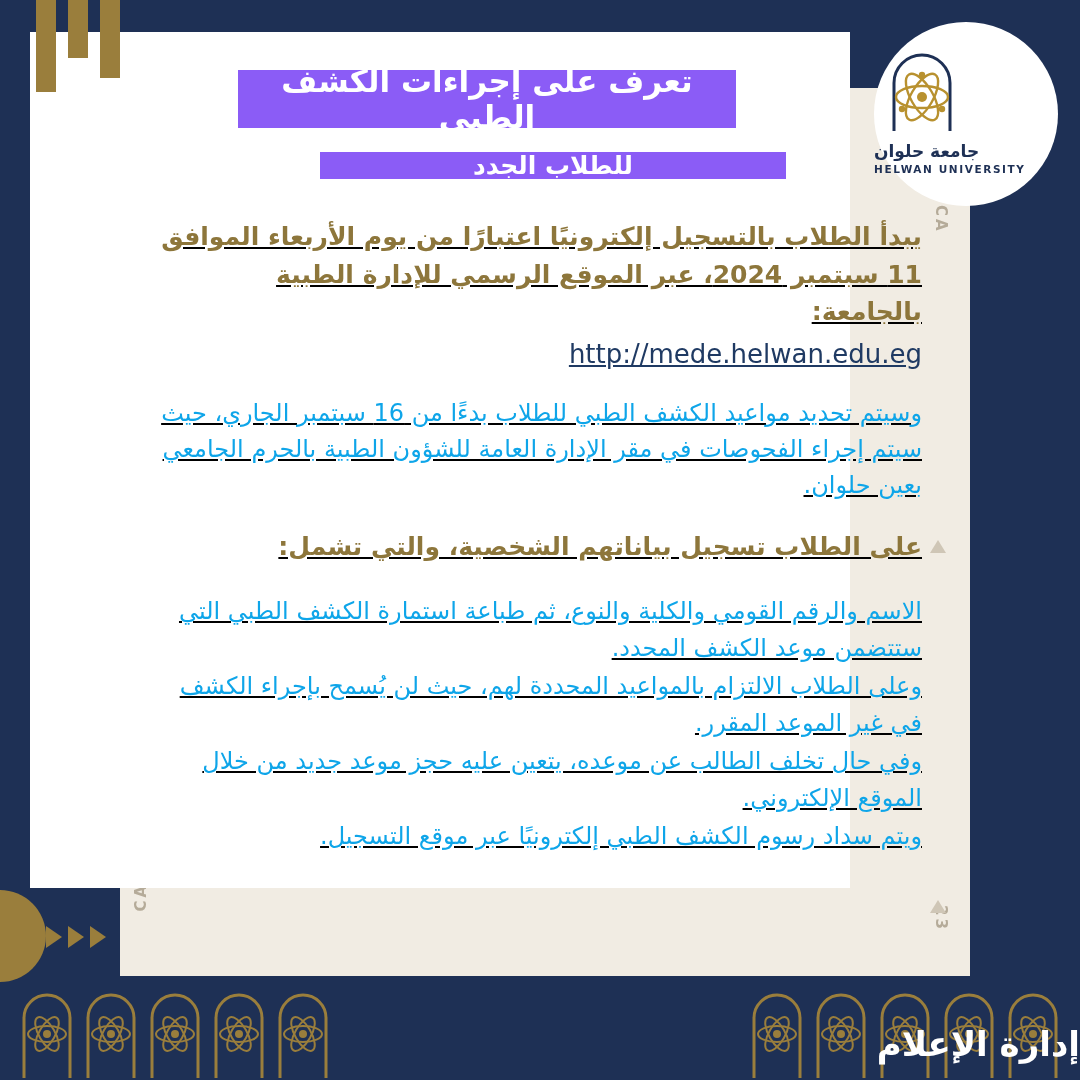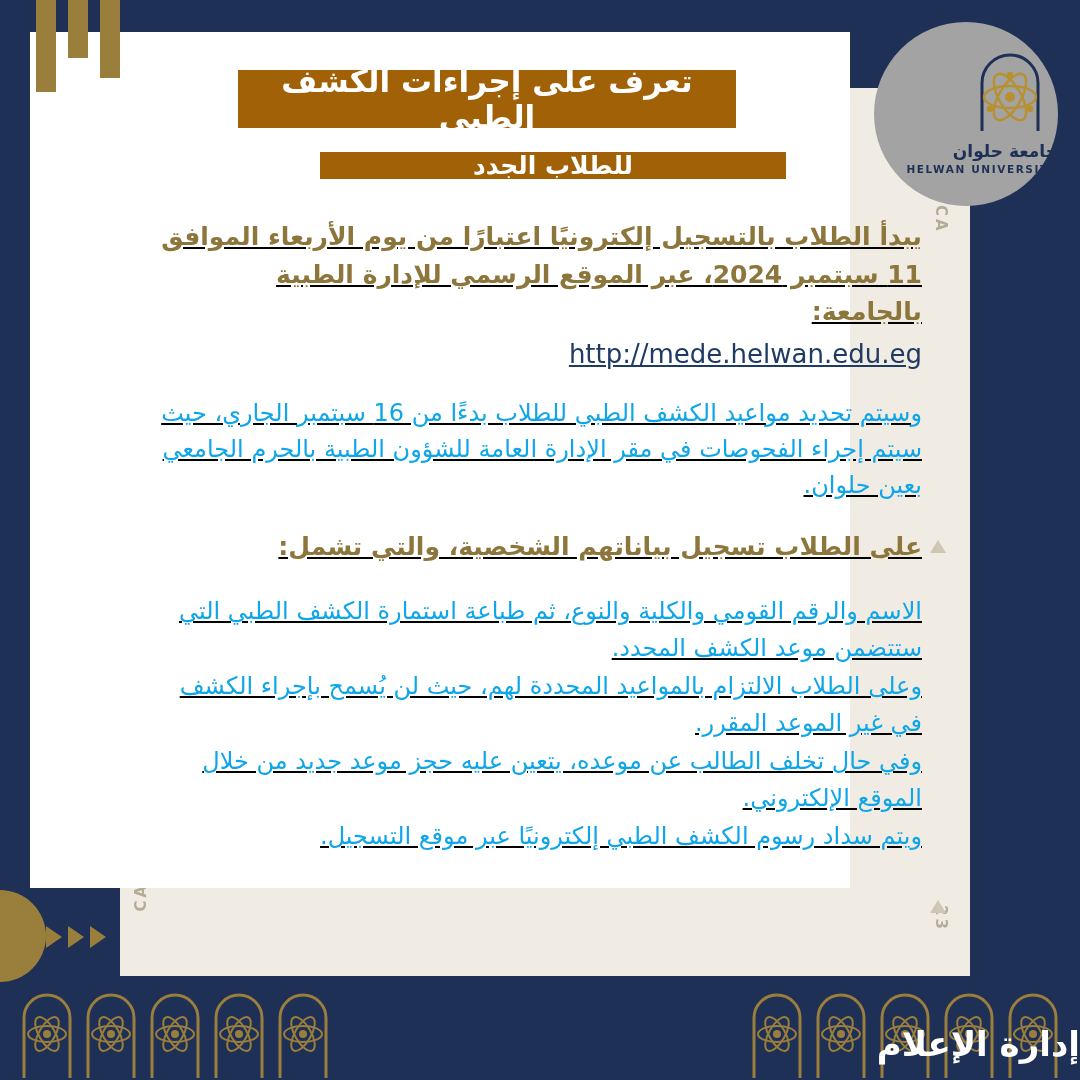--- a/index.html
+++ b/index.html
@@ -107,21 +107,21 @@
     z-index: 1;
   }
   .tri-mark.m1 { left: 134px; top: 452px; }
   .tri-mark.m2 { left: 930px; top: 540px; }
   .tri-mark.m3 { left: 930px; top: 900px; }
 
   
   .title-banner {
     position: absolute;
     z-index: 4;
-    background: #a16207;
+    background: #8b5cf6;
     color: #ffffff;
     font-weight: bold;
     text-align: center;
     display: flex;
     align-items: center;
     justify-content: center;
   }
   .title-banner.main {
     left: 238px;
     top: 70px;
@@ -179,25 +179,25 @@
   .list-block .para { margin-bottom: 2px; }
 
   
   .logo {
     position: absolute;
     right: 22px;
     top: 22px;
     width: 184px;
     height: 184px;
     border-radius: 50%;
-    background: #a3a3a3;
+    background: #ffffff;
     z-index: 6;
     display: flex;
     flex-direction: column;
-    align-items: flex-start;
+    align-items: flex-end;
     justify-content: center;
   }
   .logo .atom { display:block; }
   .logo .ar-name {
     font-size: 17px;
     font-weight: bold;
     color: #1e3055;
     letter-spacing: 1px;
     margin-top: 2px;
   }

